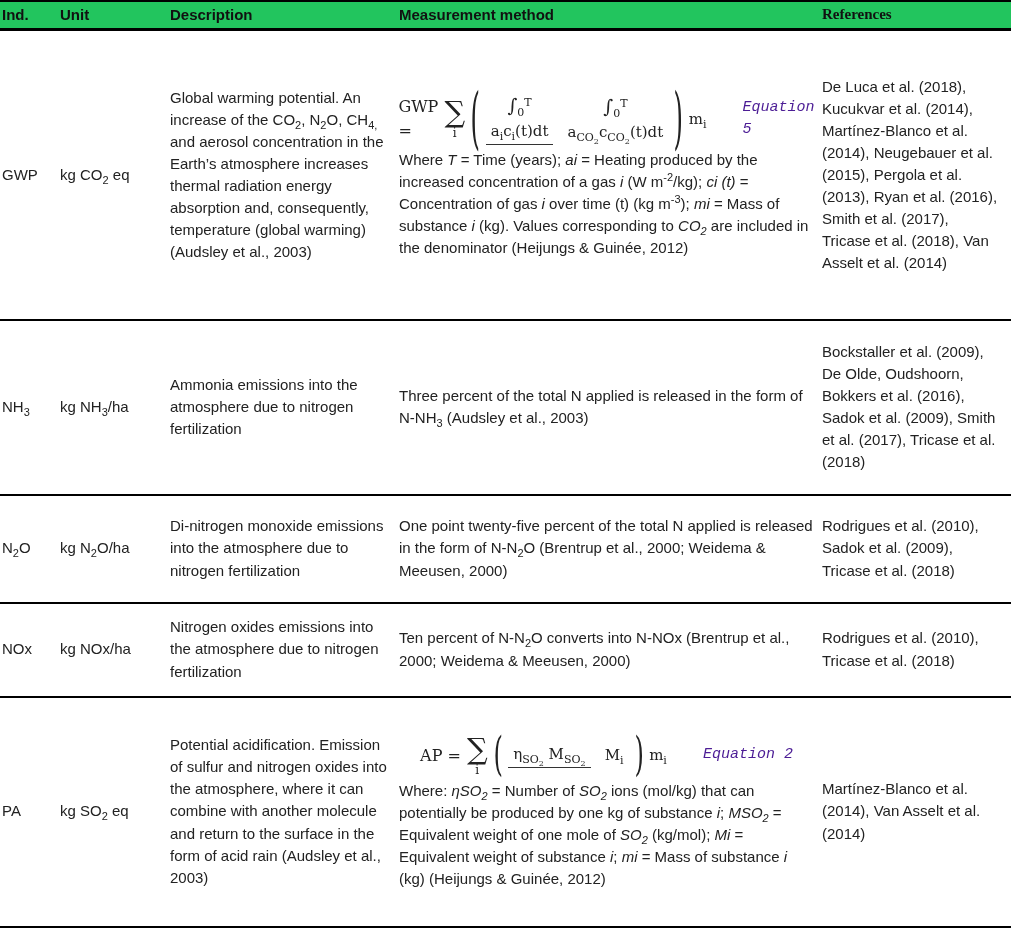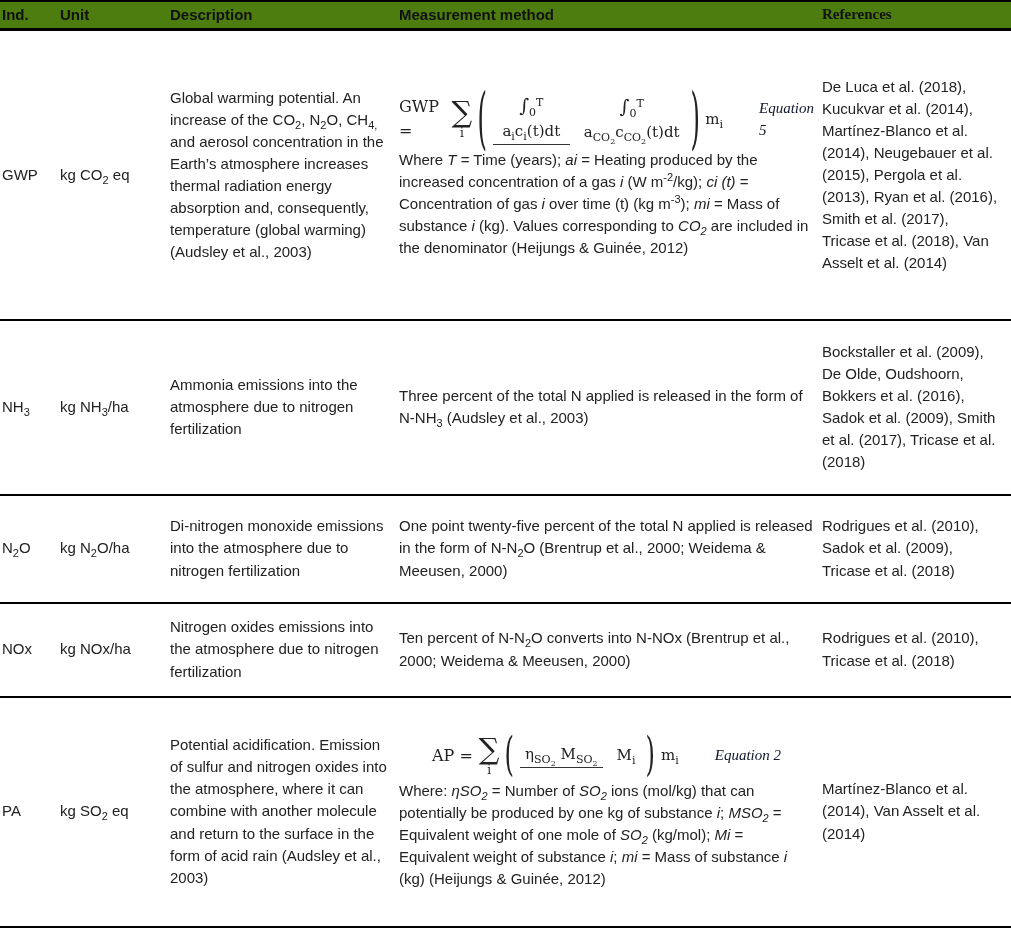--- a/index.html
+++ b/index.html
@@ -15,21 +15,21 @@
     border-collapse: collapse;
     table-layout: fixed;
   }
   col.c-ind  { width: 58px; }
   col.c-unit { width: 110px; }
   col.c-desc { width: 228px; }
   col.c-meth { width: 422px; }
   col.c-refs { width: 193px; }
 
   thead th {
-    background: #4d7c0f;
+    background: #22c55e;
     border-top: 2px solid #000;
     border-bottom: 3px solid #000;
     font-size: 15px;
     font-weight: bold;
     text-align: left;
     padding: 4px 4px 5px 2px;
     height: 28px;
     color: #111;
   }
   th.h-meth { padding-left: 3px; }
@@ -72,25 +72,25 @@
   .eq .sum-sub { font-size: 12px; line-height: 1; margin-top: 0px; font-family: "DejaVu Serif", serif; }
   .eq .frac { display: inline-flex; flex-direction: row; text-align: center; font-size: 15px; }
   .eq .frac .num { border-bottom: 1px solid #333; padding: 0 5px 2px 5px; }
   .eq .frac .den { padding: 1px 5px 0 5px; margin-left: 9px; }
   .eq .int { font-size: 19px; }
   .eq .paren { display: inline-block; font-size: 22px; font-weight: 300; line-height: 1; }
   .eq .paren.tall  { transform: scaleY(3.1) scaleX(1.1); }
   .eq .paren.mid   { transform: scaleY(2.1) scaleX(1.1); }
   .eq .mult { font-size: 15px; }
   .eq .eq-label {
-    font-family: Liberation Serif, serif;
+    font-family: Liberation Mono, monospace;
     font-style: italic;
     font-size: 15px;
     margin-left: 30px;
-    color: #0f172a;
+    color: #4c1d95;
   }
   .where { }
   .meth-wrap { display: flex; flex-direction: column; justify-content: center; }
 </style>
 </head>
 <body>
 
 <table class="ind-table">
   <colgroup>
     <col class="c-ind">

